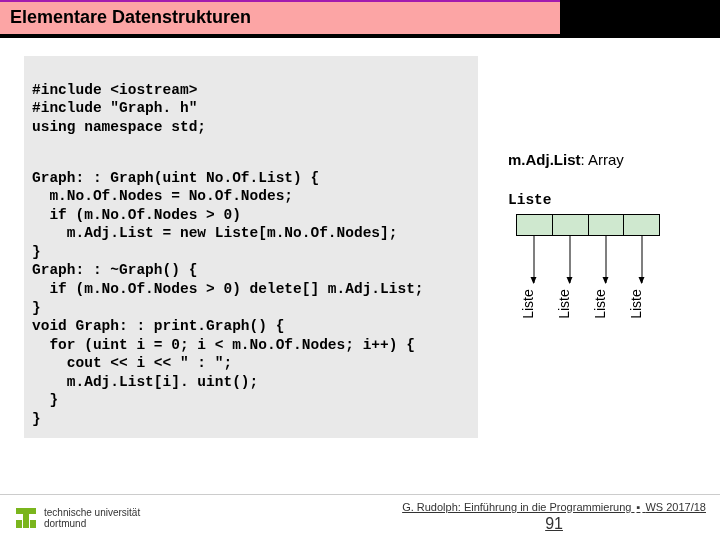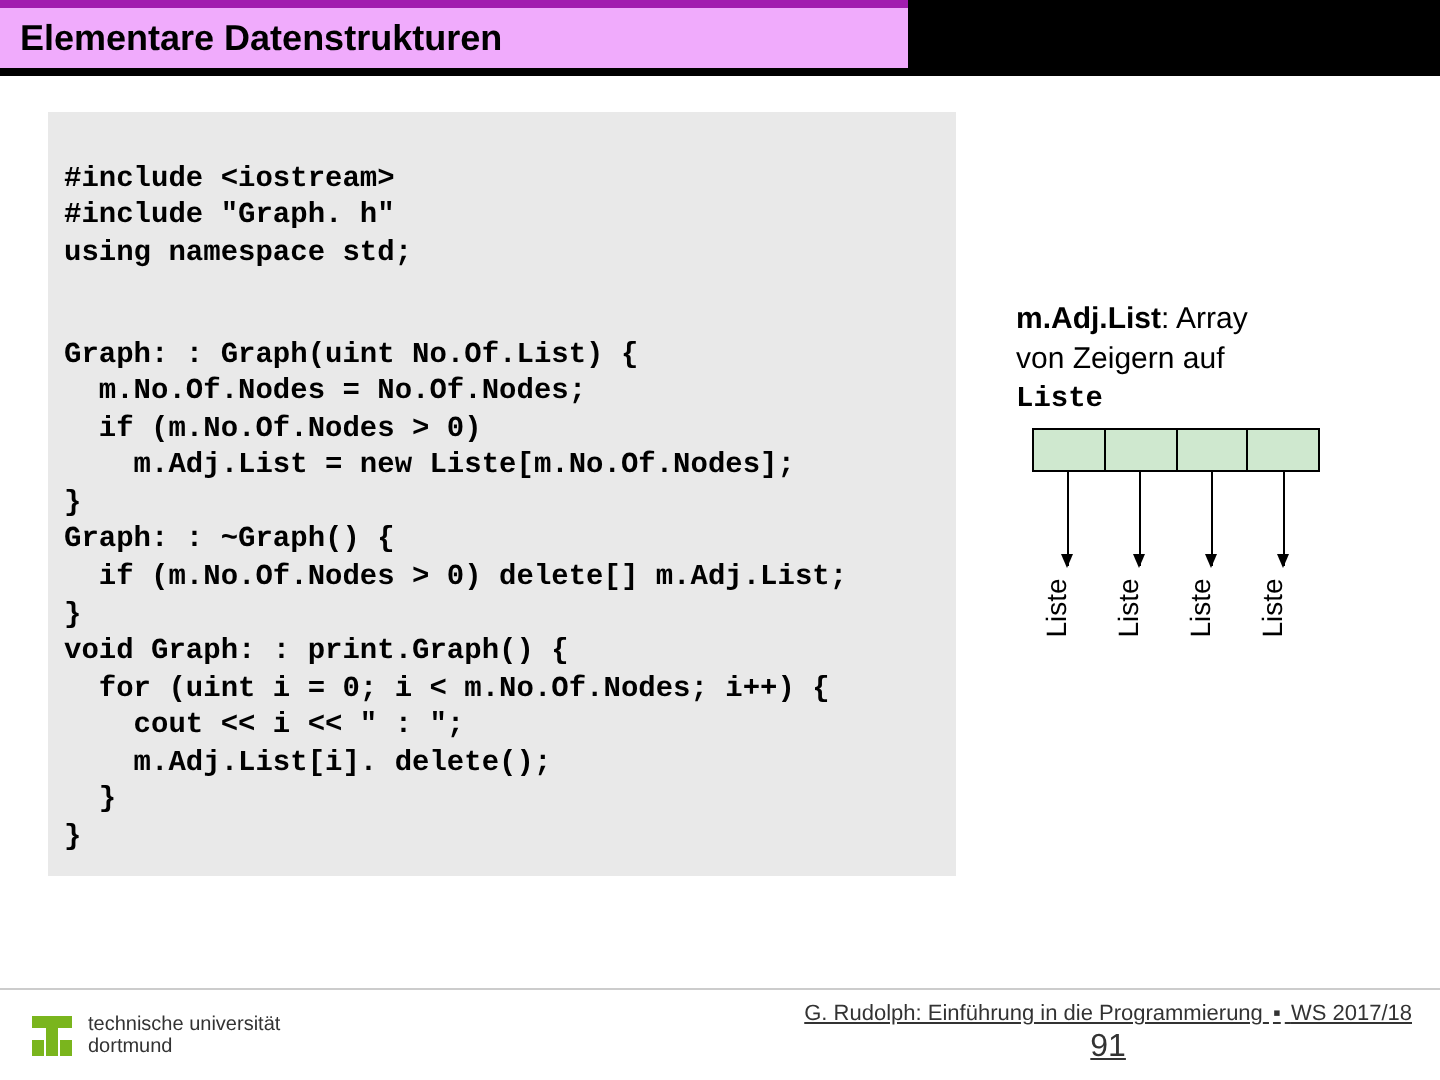--- a/index.html
+++ b/index.html
@@ -10,23 +10,23 @@
     font-family: Arial, Helvetica, sans-serif;
     position: relative;
     overflow: hidden;
   }
   .header {
     display: flex;
     height: 34px;
     background: #000;
   }
   .header-left {
-    width: 454px;
-    background: #f0abfc;
-    border-top: 4px solid #a21caf;
+    width: 560px;
+    background: #fca5a5;
+    border-top: 2px solid #a21caf;
     color: #000;
     font-weight: bold;
     font-size: 18px;
     padding: 5px 10px;
   }
   .header-right {
     flex: 1;
     background: #7ab51d;
     color: #fff;
     font-weight: bold;
@@ -174,27 +174,27 @@
 <span>  m.No.Of.Nodes = No.Of.Nodes;</span>
 <span>  if (m.No.Of.Nodes &gt; 0)</span>
 <span>    m.Adj.List = new Liste[m.No.Of.Nodes];</span>
 <span>}</span>
 <span>Graph: : ~Graph() {</span>
 <span>  if (m.No.Of.Nodes &gt; 0) delete[] m.Adj.List;</span>
 <span>}</span>
 <span>void Graph: : print.Graph() {</span>
 <span>  for (uint i = 0; i &lt; m.No.Of.Nodes; i++) {</span>
 <span>    cout &lt;&lt; i &lt;&lt; " : ";</span>
-<span>    m.Adj.List[i]. delete();</span>
+<span>    m.Adj.List[i]. uint();</span>
 <span>  }</span>
 <span>}</span></div>
 
   <div class="annotation">
     <span class="m1">m.Adj.List</span><span>: Array</span><br>
-    <span>von Zeigern auf</span><br>
+    <br>
     <span class="m2">Liste</span>
   </div>
 
   <div class="diagram">
     <div class="array-box">
       <div class="cell">
           <div class="arrow"></div>
         </div>
       <div class="cell">
           <div class="arrow"></div>

